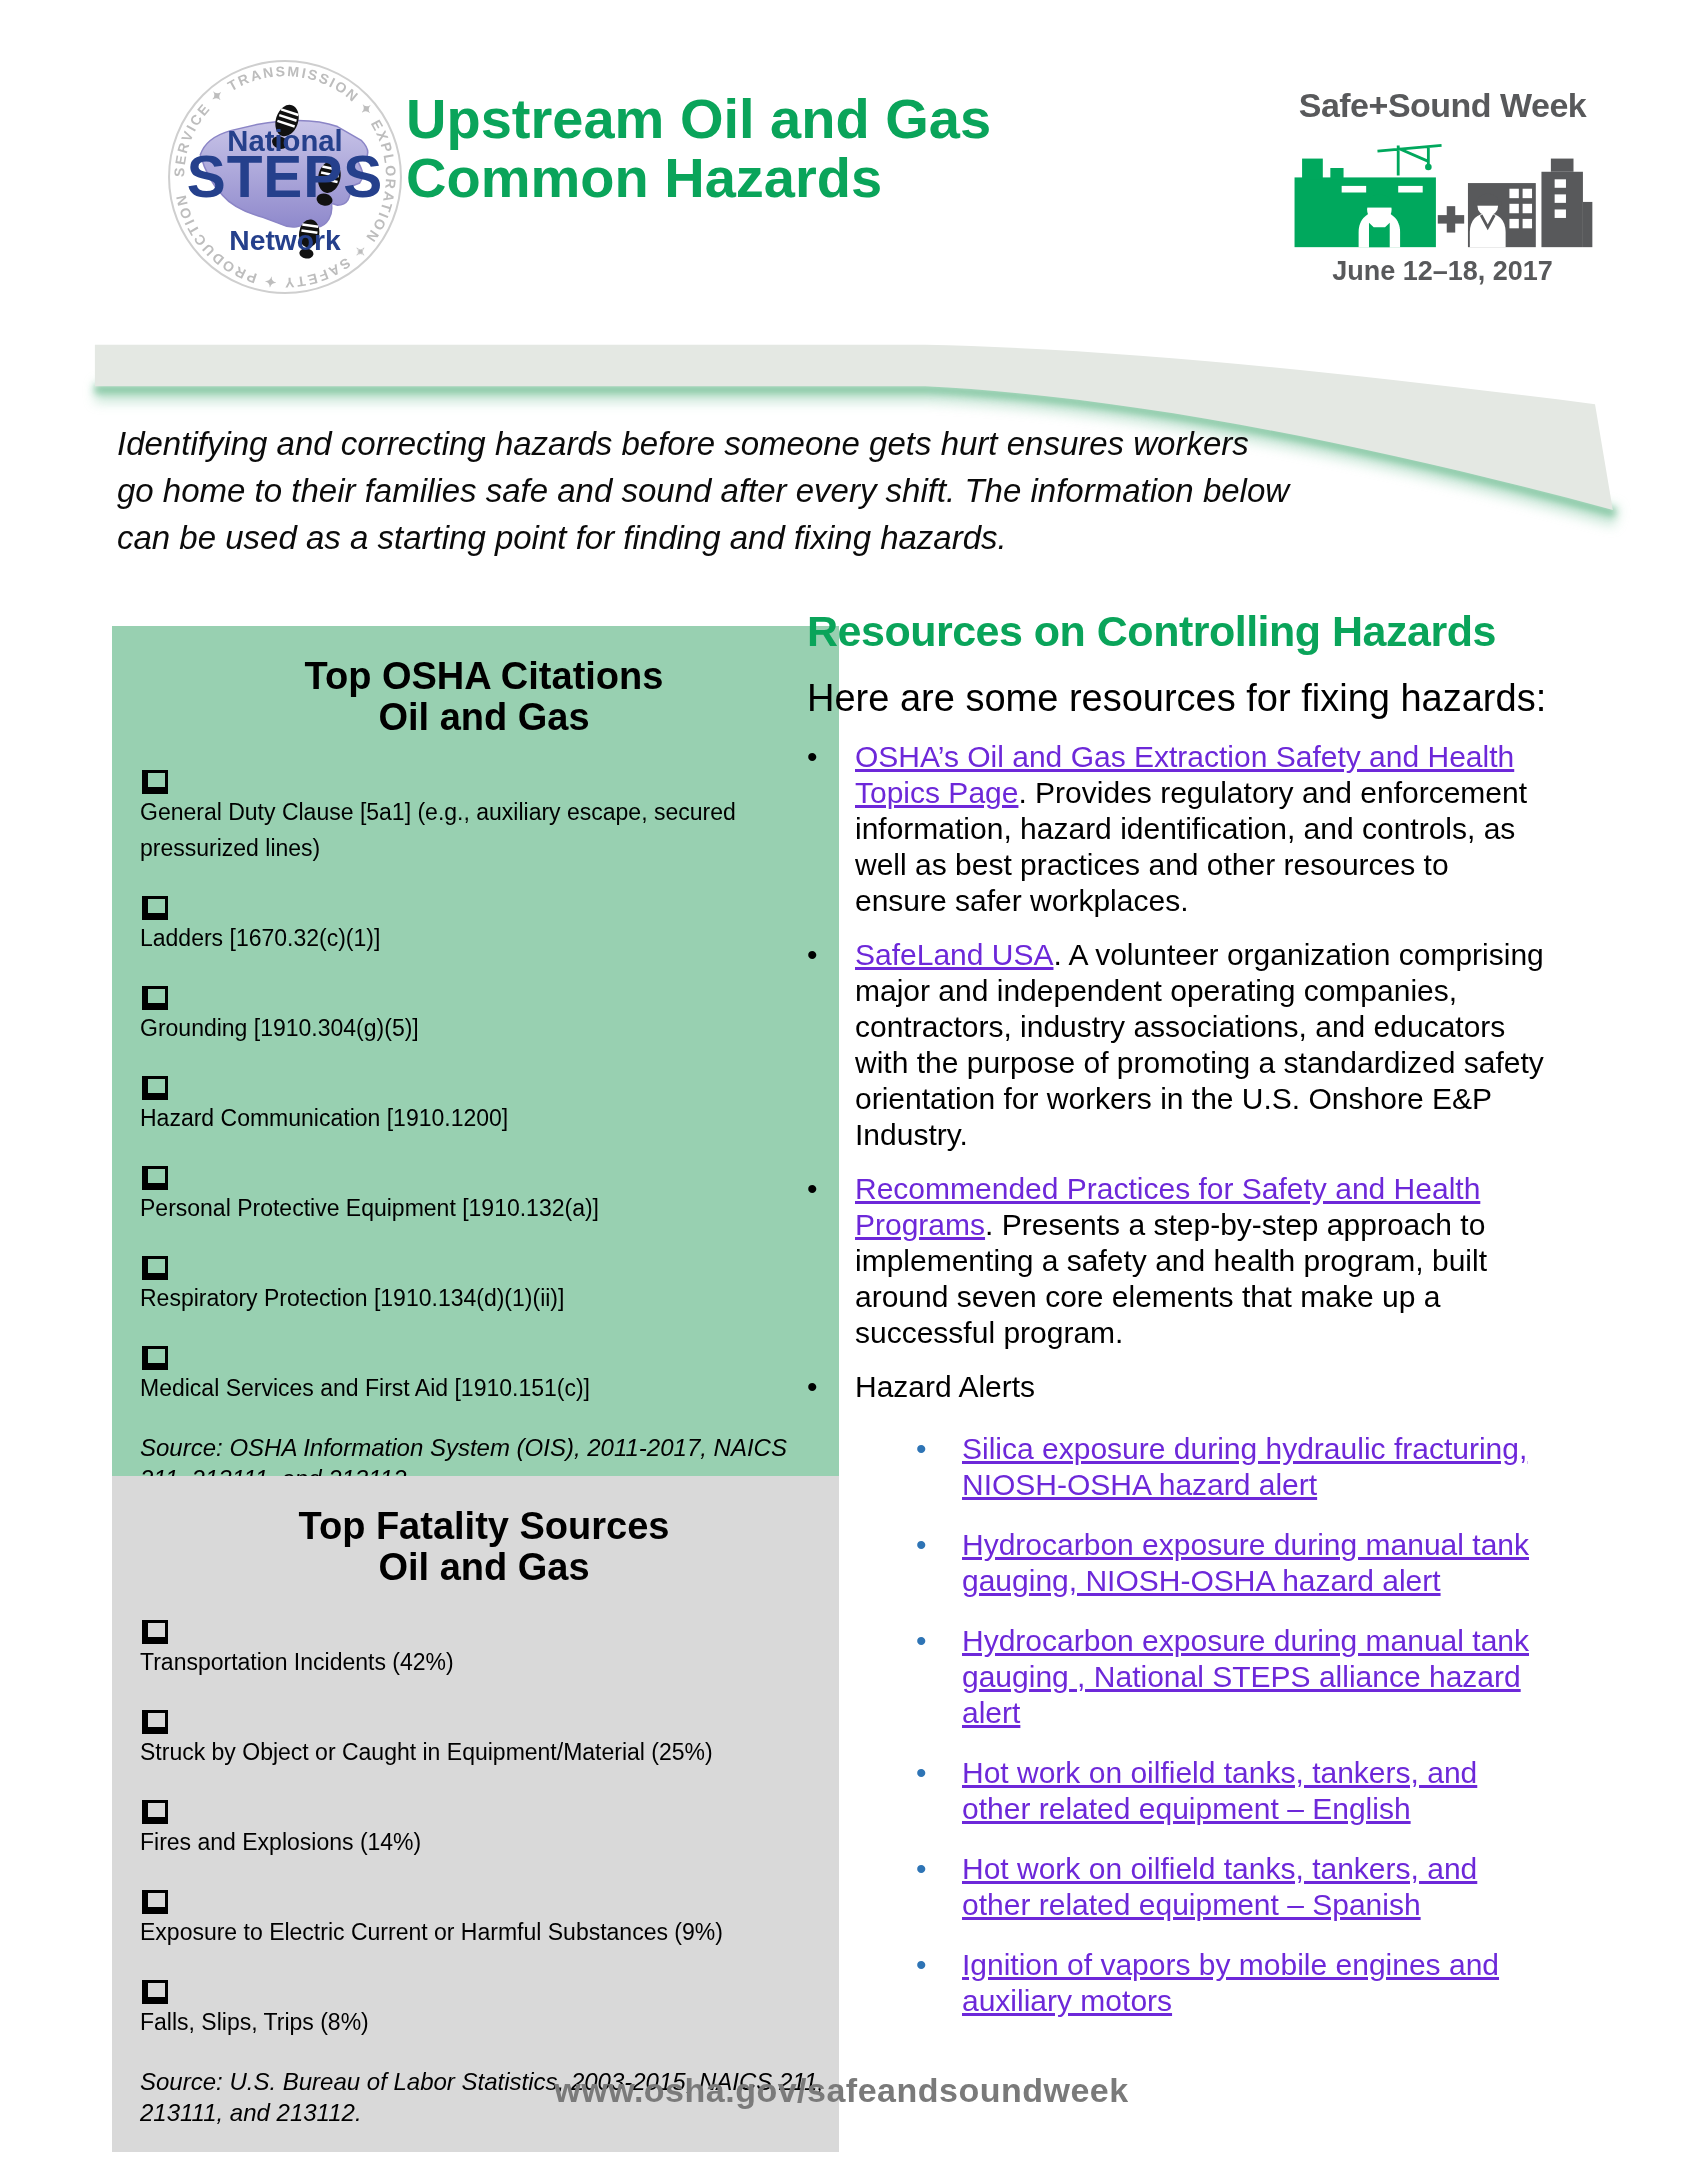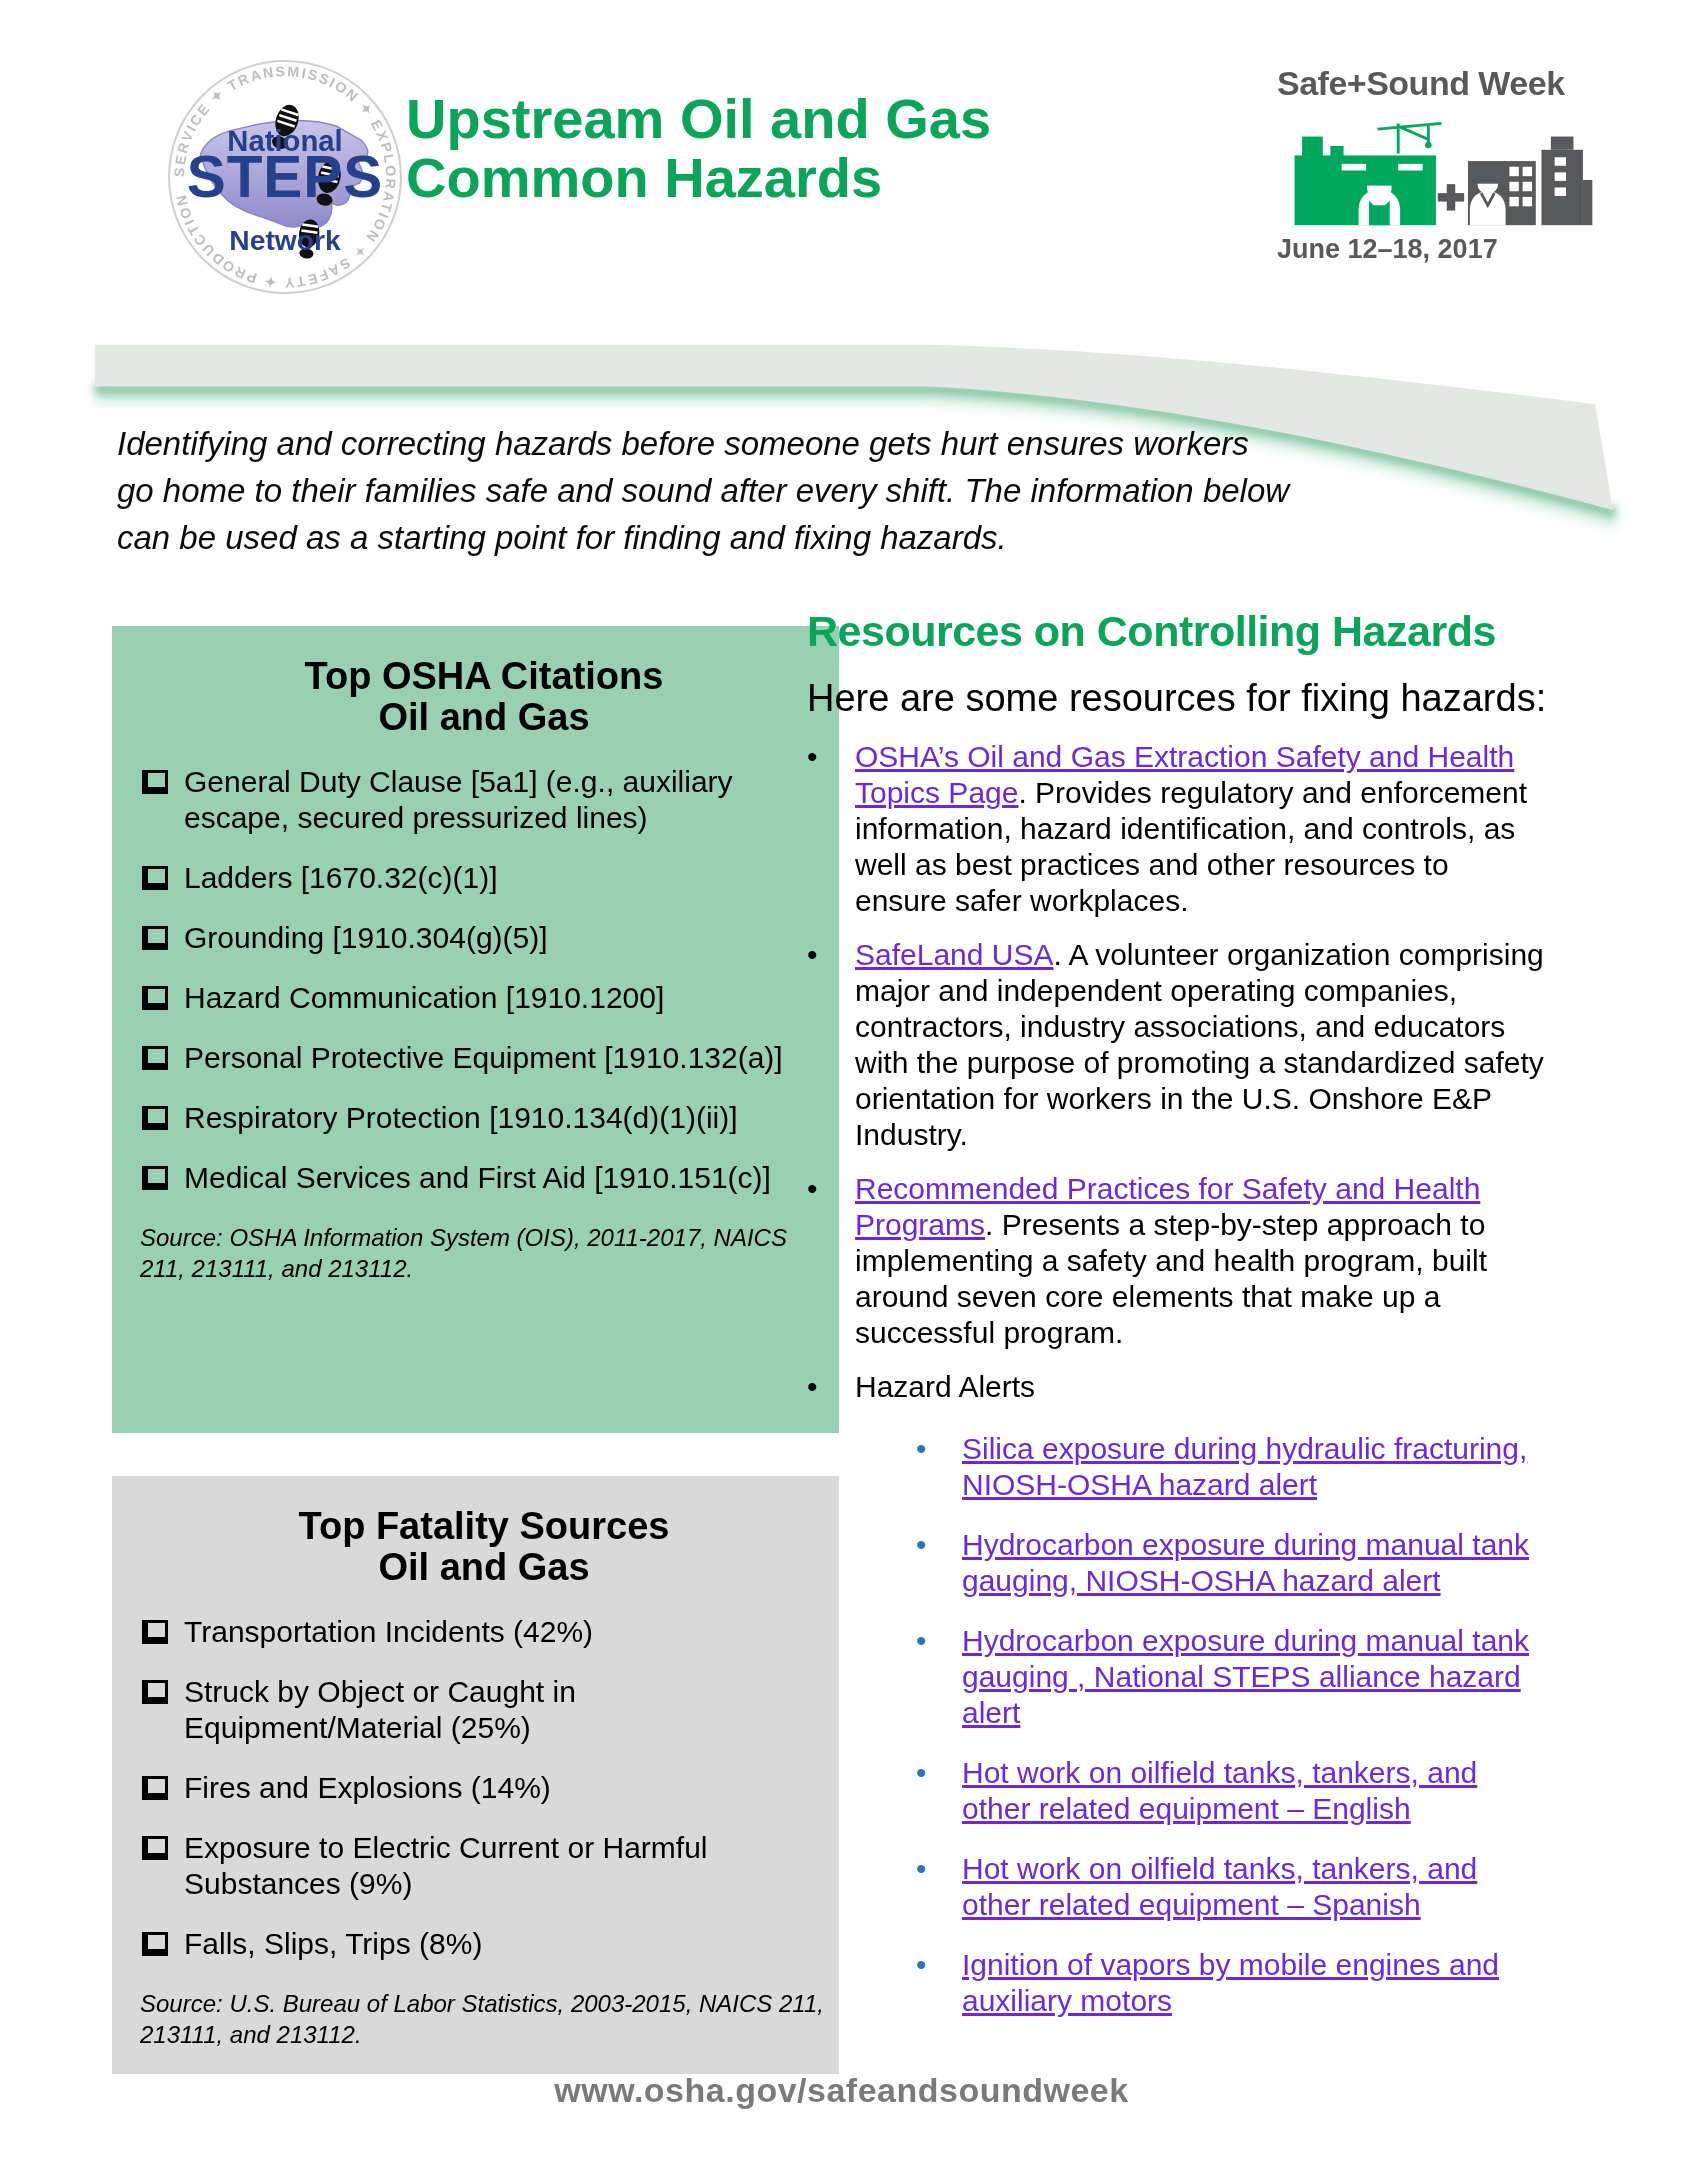--- a/index.html
+++ b/index.html
@@ -9,38 +9,38 @@
   
   .steps-logo { position:absolute; left:164px; top:55px; width:242px; height:244px; }
   .ring { font-size:14px; font-weight:bold; letter-spacing:2px; fill:#bdbdbd; }
   .lg-nat  { font-size:29px; font-weight:bold; fill:#25408c; text-anchor:middle; }
   .lg-steps{ font-size:58px; font-weight:bold; fill:#25408c; text-anchor:middle; letter-spacing:1px; }
   .lg-net  { font-size:28px; font-weight:bold; fill:#25408c; text-anchor:middle; }
 
   .main-title { position:absolute; left:406px; top:89px; width:901px; text-align:left;
                 font-weight:bold; font-size:56px; line-height:59px; color:#0aa45a; }
 
-  .ssw { position:absolute; left:1277px; top:64px; width:331px; text-align:left; color:#58595b; }
+  .ssw { position:absolute; left:1277px; top:86px; width:331px; text-align:center; color:#58595b; }
   .ssw-title { font-size:34px; font-weight:bold; letter-spacing:-0.5px; }
   .ssw-art { display:block; margin:8px auto 4px; width:311px; height:119px; }
   .ssw-date { font-size:27px; font-weight:bold; }
 
   
   .swoosh { position:absolute; left:0; top:327px; width:1683px; height:267px; }
 
   
   .intro { position:absolute; left:117px; top:420px; font-style:italic; font-size:33px;
            line-height:47px; color:#0b0b0b; }
 
   
   .box { position:absolute; left:112px; width:727px; box-sizing:border-box; padding:30px 11px 24px 28px; }
   .box-green { top:626px; min-height:807px; background:#98d0b1; }
   .box-grey  { top:1476px; min-height:539px; background:#d9d9d9; }
   .box-title { text-align:center; font-weight:bold; font-size:38px; line-height:41px; margin-bottom:26px; }
-  .item { display:flex; font-size:30px; line-height:36px; margin-bottom:24px; }
+  .item { display:flex; font-size:23px; line-height:36px; margin-bottom:24px;flex-direction:column; }
   .cb { flex:none; width:17px; height:14px; border:3px solid #000; border-left-width:6px;
         border-bottom-width:7px; margin:6px 16px 0 2px; }
   .source { font-style:italic; font-size:24px; line-height:31px; margin-top:26px; }
 
   
   .resources { position:absolute; left:807px; top:608px; width:743px; }
   .res-heading { margin:0 0 24px 0; font-size:43px; line-height:47px; font-weight:bold;
                  color:#0aa45a; letter-spacing:-0.5px; }
   .res-lead { margin:0 0 22px 0; font-size:38px; line-height:38px; }
   .rb { display:flex; margin-bottom:18px; }

